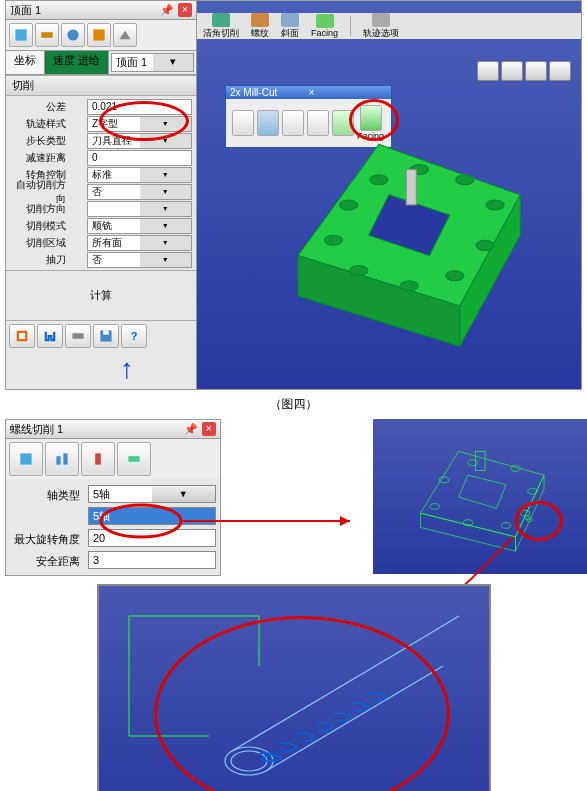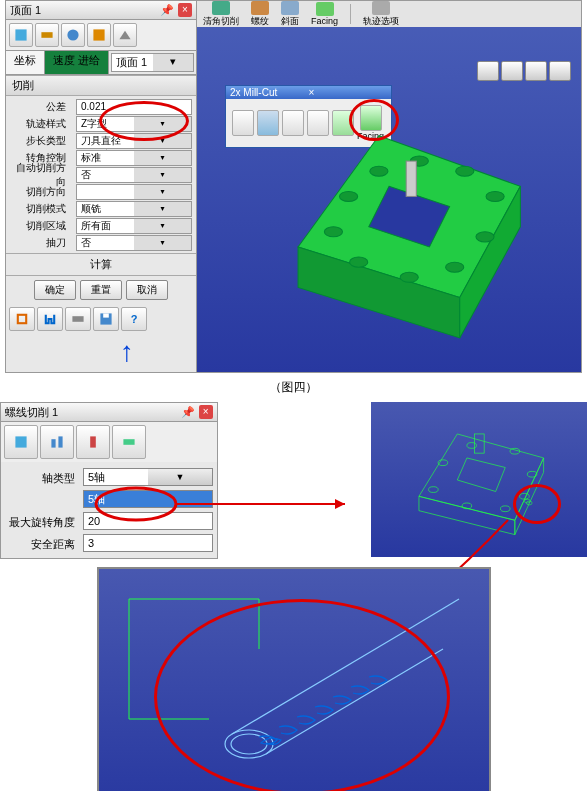--- a/index.html
+++ b/index.html
@@ -14,43 +14,43 @@
 .tbtn svg{width:14px;height:14px}
 .tabs{display:flex;border-top:1px solid #999;border-bottom:1px solid #999}
 .tab{padding:2px 8px;background:#15803d;border-right:1px solid #999;font-size:11px}
 .tab.active{background:#f5f5f5}
 .dropdown{flex:1;display:flex;border:1px solid #999;background:#fff;margin:2px}
 .dropdown span{flex:1;padding:1px 4px}
 .dropdown .ar{width:14px;background:#ddd;text-align:center}
 .section-h{background:linear-gradient(#f0f0f0,#d8d8d8);padding:2px 6px;border-top:1px solid #aaa;border-bottom:1px solid #aaa;font-size:11px}
 .params{padding:2px 4px}
 .prow{display:flex;align-items:center;height:17px}
-.plabel{width:56px;text-align:right;padding-right:10px;font-size:10px}
+.plabel{width:56px;text-align:right;padding-right:21px;font-size:10px}
 .pval{flex:1;display:flex;border:1px solid #999;background:#fff;height:14px}
 .pval span{flex:1;padding:0 4px;font-size:10px;line-height:14px}
 .pval .ar{width:12px;background:#ddd;text-align:center;font-size:8px;line-height:14px}
 .btns{display:flex;gap:4px;padding:4px;justify-content:center}
 .btn{padding:2px 10px;background:linear-gradient(#fff,#ddd);border:1px solid #888;border-radius:2px;font-size:10px}
-.calcbar{padding:3px 6px;border-top:1px solid #aaa;border-bottom:1px solid #aaa;text-align:center;background:#e8e8e8}
+.calcbar{padding:17px 6px;border-top:1px solid #aaa;border-bottom:1px solid #aaa;text-align:center;background:#e8e8e8}
 .icons2{display:flex;gap:2px;padding:3px}
 .icon2{width:24px;height:22px;background:linear-gradient(#fff,#ddd);border:1px solid #aaa;border-radius:2px;display:flex;align-items:center;justify-content:center}
 .viewport{flex:1;background:linear-gradient(#4a5fb8,#2838a0);position:relative;overflow:hidden}
-.topstrip{position:absolute;top:0;left:0;right:0;height:26px;background:#e4e4e4;display:flex;align-items:center;padding:0 6px;gap:12px}
+.topstrip{position:absolute;top:12px;left:0;right:0;height:26px;background:#e4e4e4;display:flex;align-items:center;padding:0 6px;gap:12px}
 .tsitem{display:flex;flex-direction:column;align-items:center;font-size:9px}
 .tsitem .ic{width:18px;height:14px;background:#4a8;border-radius:2px}
 .floatbar{position:absolute;top:60px;right:10px;display:flex;gap:2px}
 .fbtn{width:20px;height:18px;background:linear-gradient(#fff,#ccc);border:1px solid #888;border-radius:2px}
 .millwin{position:absolute;top:84px;left:28px;width:165px;background:#eee;border:1px solid #2858a8}
 .millwin .mt{background:linear-gradient(#6a9de8,#3868c8);color:#fff;font-size:10px;padding:1px 4px;display:flex}
 .millwin .mt span{flex:1}
 .millwin .mb{display:flex;gap:3px;padding:6px;align-items:center}
 .mbtn{width:20px;height:24px;background:linear-gradient(#fff,#ddd);border:1px solid #aaa;border-radius:2px}
 .circle-red{position:absolute;border:3px solid #d00;border-radius:50%;pointer-events:none}
 .caption{text-align:center;font-size:12px;padding:6px 0}
-.fig2{display:flex;gap:24px;align-items:flex-start;position:relative}
+.fig2{display:flex;gap:24px;align-items:flex-start;margin-left:5px;position:relative}
 .panel2{width:225px;background:#e8e8e8;border:1px solid #999}
 .p2rows{padding:4px}
 .p2row{display:flex;align-items:flex-end;height:20px;margin-bottom:2px}
 .p2label{width:70px;text-align:right;padding-right:8px;font-size:11px}
 .p2val{flex:1;border:1px solid #888;background:#fff;height:16px;display:flex}
 .p2val span{flex:1;padding:0 4px;line-height:16px}
 .p2val .ar{width:14px;background:linear-gradient(#eee,#ccc);text-align:center;line-height:16px;font-size:9px}
 .p2val.hl{background:#3a7fd8;color:#fff}
 .wire{width:225px;height:155px;background:linear-gradient(#4858b0,#2838a0);position:relative}
 .wire svg{width:100%;height:100%}
@@ -119,20 +119,26 @@
           </div>
         </div>
         <div class="prow">
           <div class="plabel">步长类型</div>
           <div class="pval">
             <span>刀具直径百分比</span>
             <span class="ar">▾</span>
           </div>
         </div>
         <div class="prow">
+          <div class="plabel">减速距离</div>
+          <div class="pval">
+            <span>0</span>
+          </div>
+        </div>
+        <div class="prow">
           <div class="plabel">转角控制</div>
           <div class="pval">
             <span>标准</span>
             <span class="ar">▾</span>
           </div>
         </div>
         <div class="prow">
           <div class="plabel">自动切削方向</div>
           <div class="pval">
             <span>否</span>
@@ -162,25 +168,20 @@
         </div>
         <div class="prow">
           <div class="plabel">抽刀</div>
           <div class="pval">
             <span>否</span>
             <span class="ar">▾</span>
           </div>
         </div>
       </div>
     <div class="calcbar">计算</div>
-    <div class="btns">
-      <div class="btn">确定</div>
-      <div class="btn">重置</div>
-      <div class="btn">取消</div>
-    </div>
     <div class="icons2">
       <div class="icon2">
           <svg viewBox="0 0 10 10" width="14" height="14">
             <rect x="2" y="2" width="6" height="6" fill="none" stroke="#d60" stroke-width="1.5"></rect>
           </svg>
         </div>
       <div class="icon2">
           <svg viewBox="0 0 10 10" width="14" height="14">
             <path d="M2 2 V8 H4 V5 H6 V8 H8 V2" fill="none" stroke="#06c" stroke-width="1.5"></path>
           </svg>

